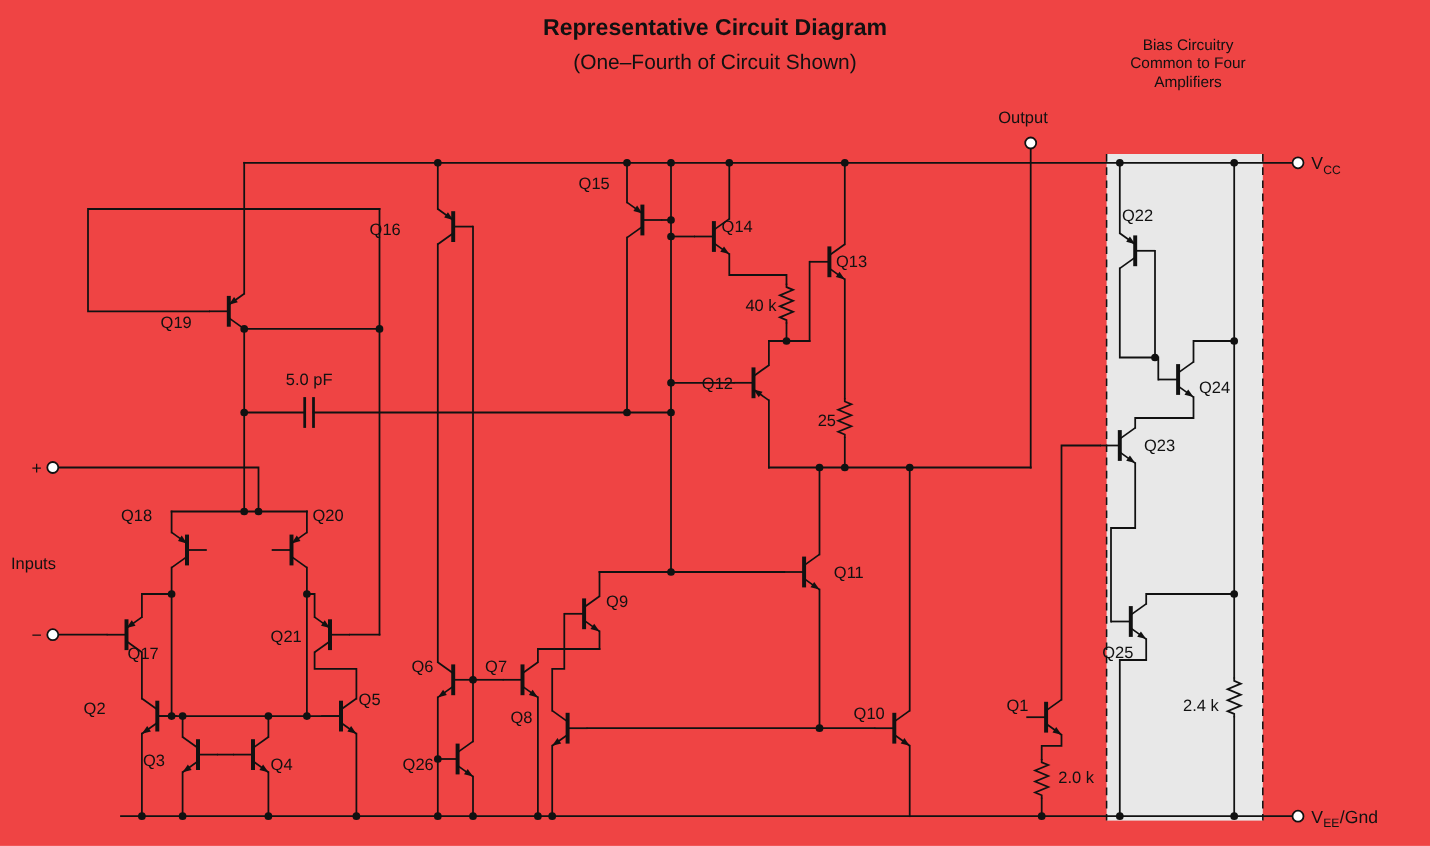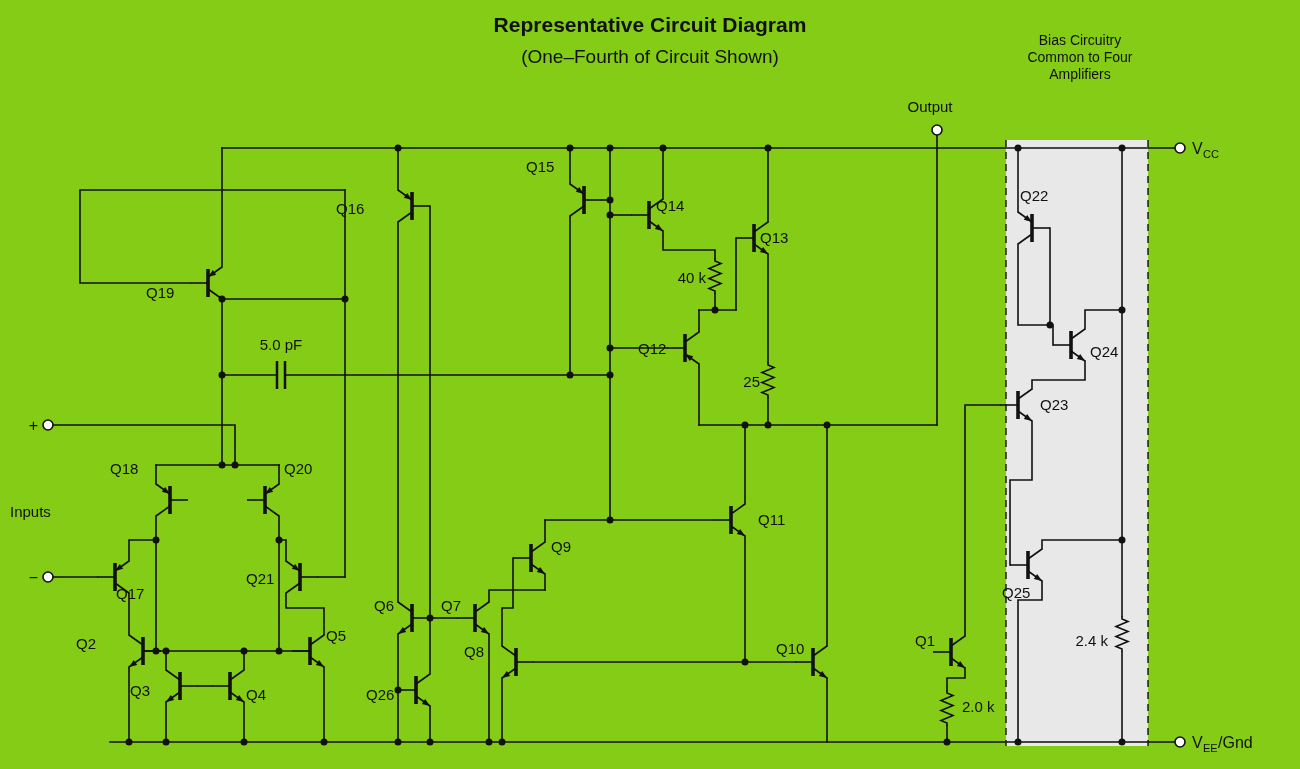--- a/index.html
+++ b/index.html
@@ -1,16 +1,16 @@
 <!DOCTYPE html>
 <html><head>
 <meta charset="utf-8">
 <style>
   html,body{margin:0;padding:0;background:#ffffff;}
-  .stage{width:1300px;height:769px;position:relative;background:#84cc16;overflow:hidden;text-align:right;}
+  .stage{width:1300px;height:769px;position:relative;background:#ef4444;overflow:hidden;text-align:right;}
   svg{display:block;font-family:"Liberation Sans",sans-serif;}
   .w{stroke:#111;stroke-width:1.6;fill:none;stroke-linecap:square;}
   .dash{stroke:#111;stroke-width:1.4;fill:none;stroke-dasharray:7 5;}
   .dot{fill:#111;stroke:none;}
   .term{fill:#fff;stroke:#111;stroke-width:1.6;}
   .lbl{font-size:15px;fill:#111;}
   .lbl-val{font-size:15px;fill:#111;}
   .title{font-size:21px;font-weight:bold;fill:#111;}
   .subtitle{font-size:19px;fill:#111;}
   .bias{font-size:14px;fill:#111;}

